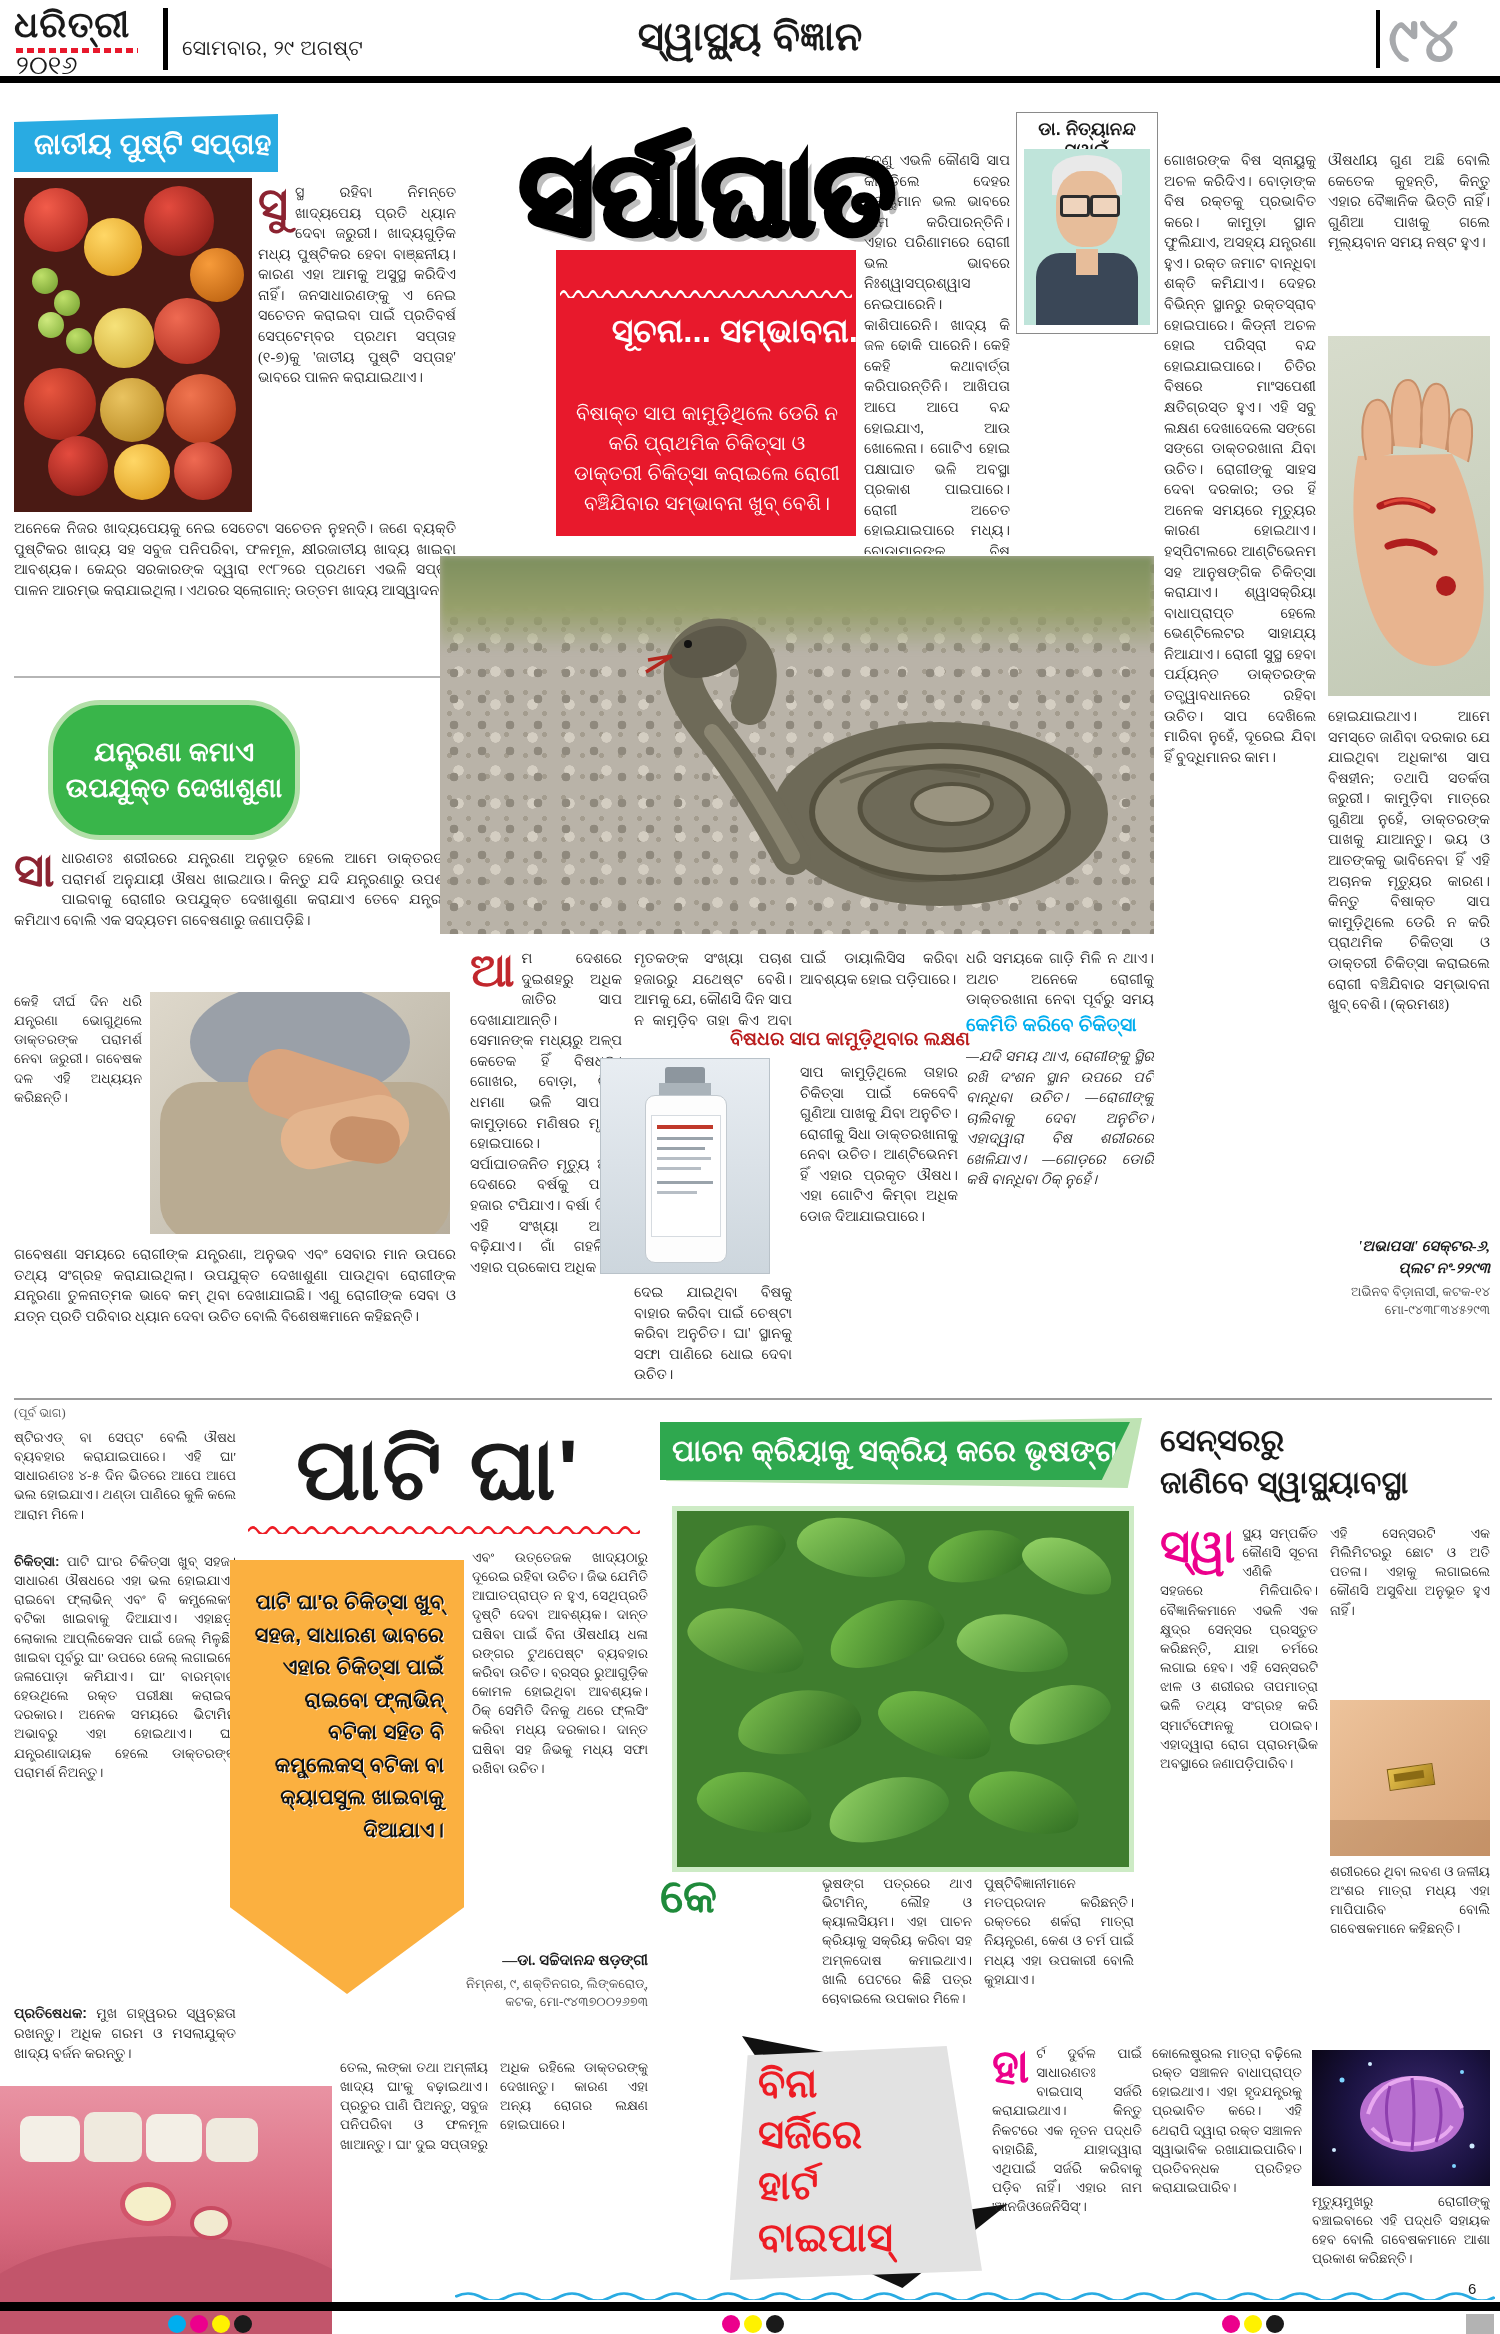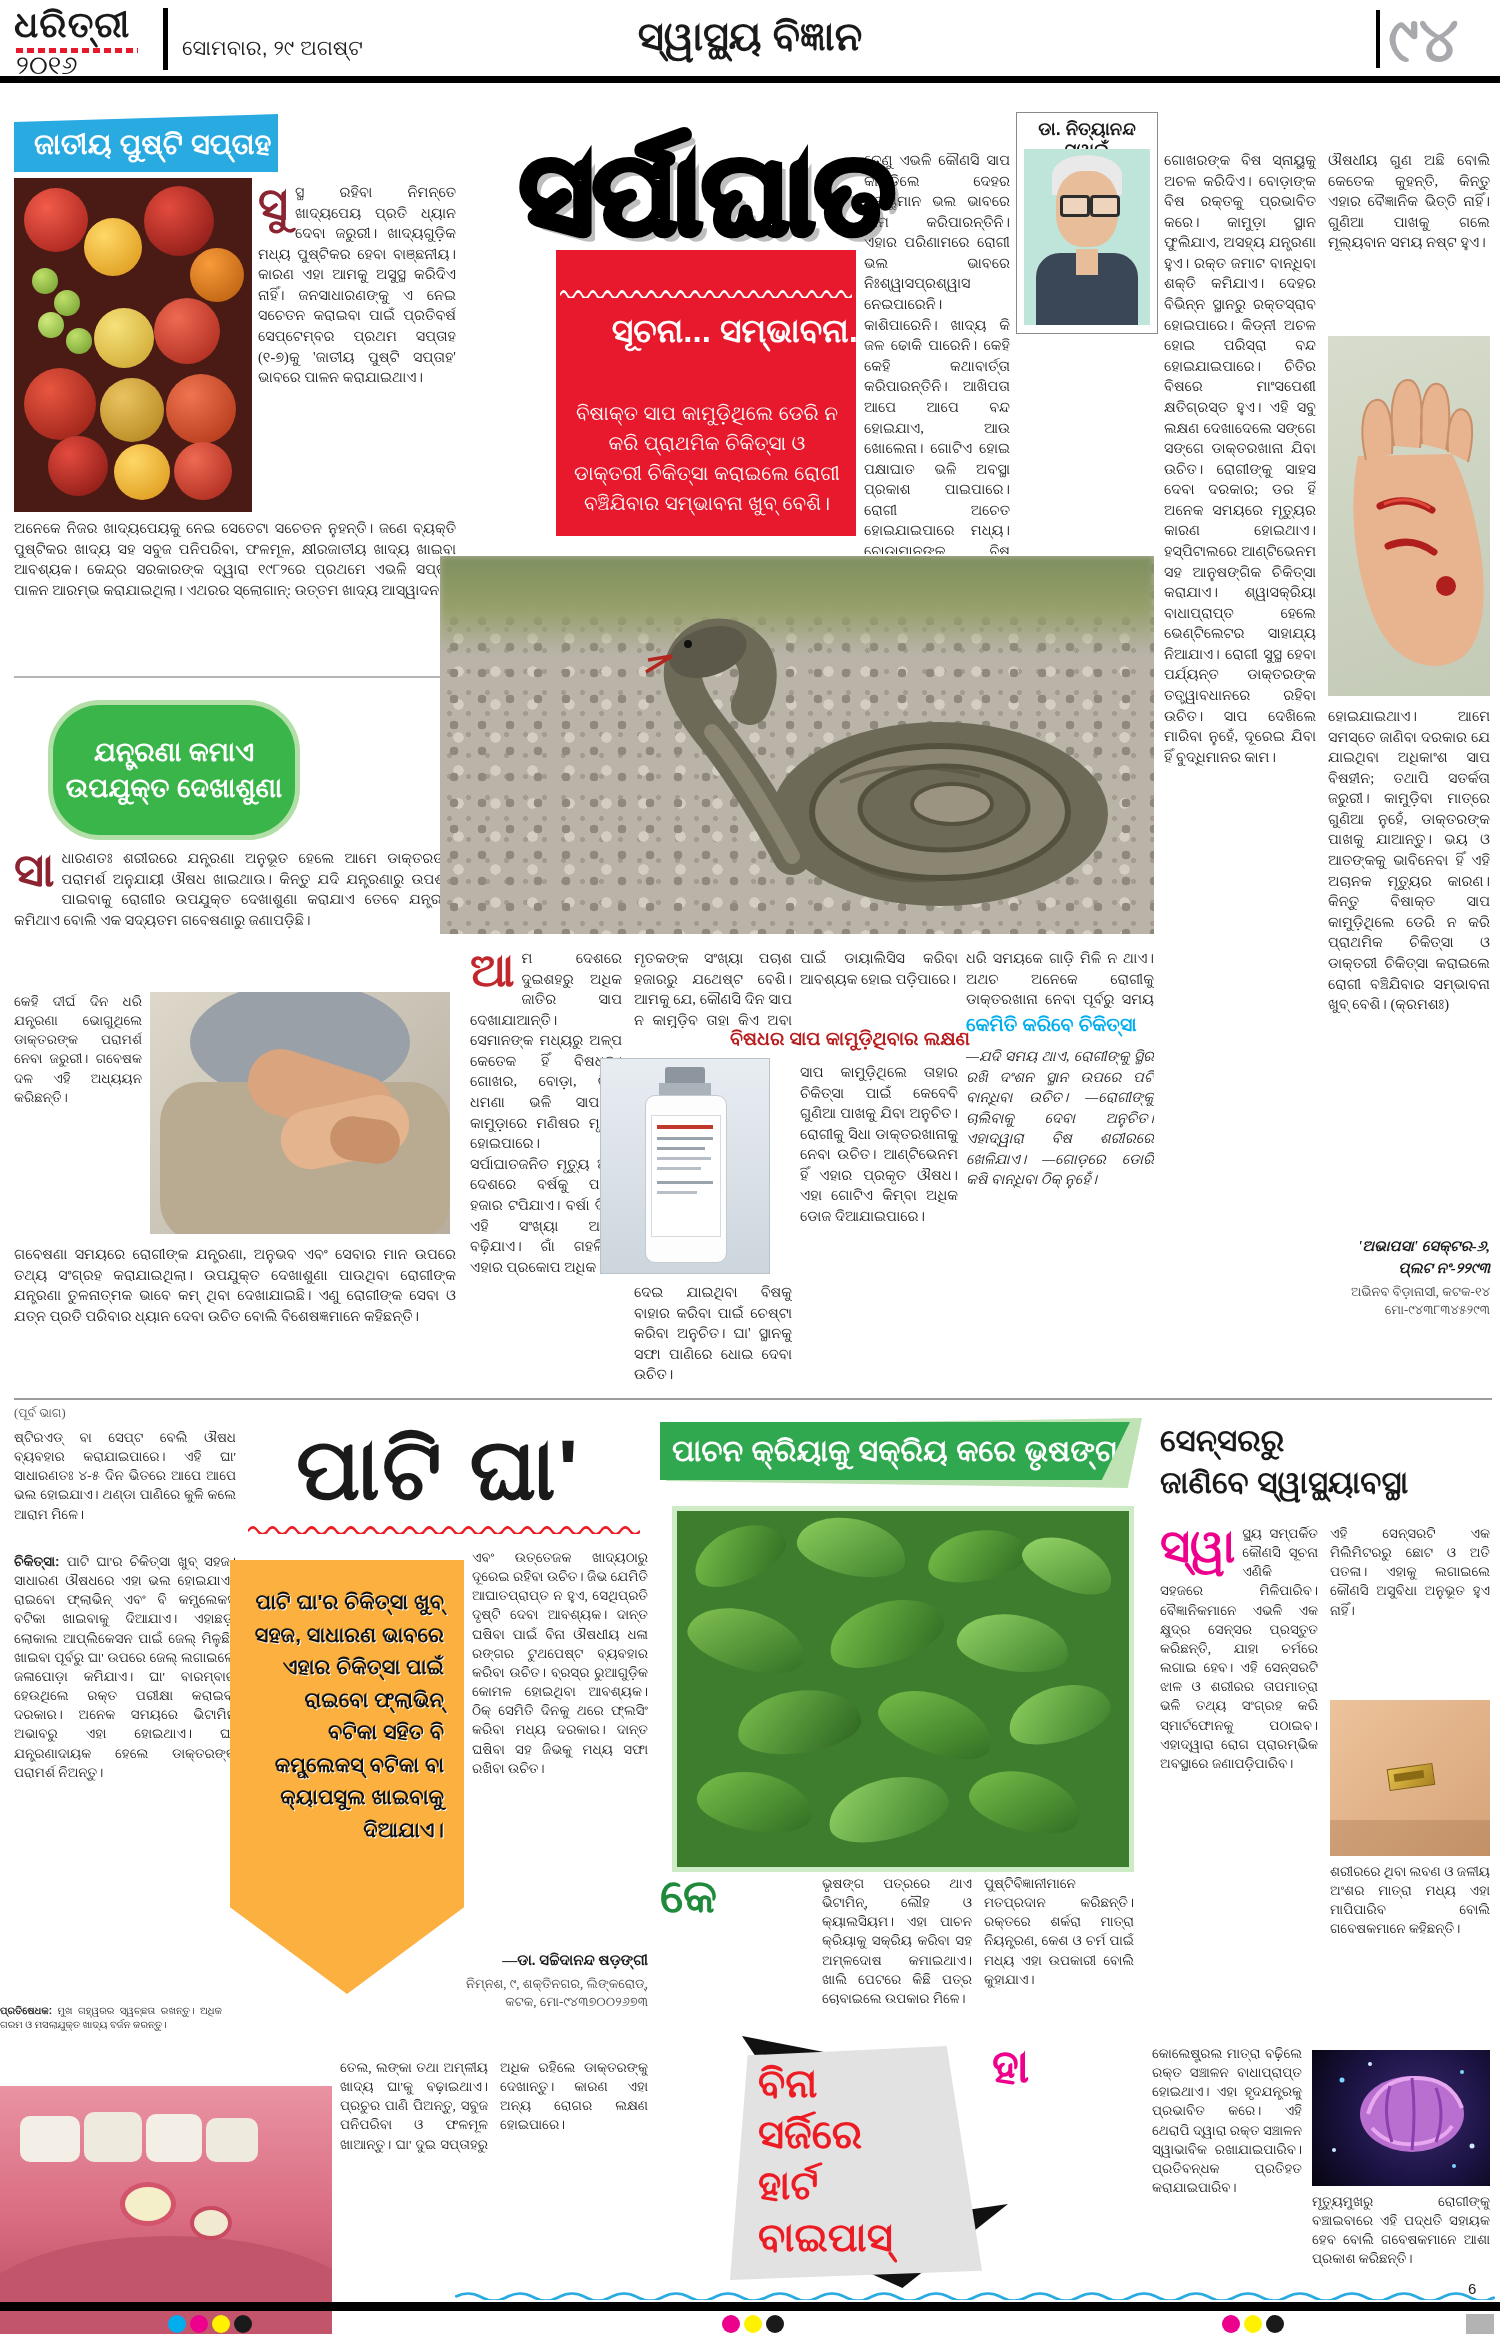--- a/index.html
+++ b/index.html
@@ -217,21 +217,21 @@
 <div class="abs mouth-head" style="left:248px;top:1420px;width:400px;height:98px;">ପାଟି ଘା'</div>
 <div class="wave" style="left:248px;top:1522px;width:392px;height:12px;">
   <svg width="392" height="12" viewBox="0 0 560 12" preserveAspectRatio="none">
       <path d="M0 7 q7 -7 14 0 t14 0 t14 0 t14 0 t14 0 t14 0 t14 0 t14 0 t14 0 t14 0 t14 0 t14 0 t14 0 t14 0 t14 0 t14 0 t14 0 t14 0 t14 0 t14 0 t14 0 t14 0 t14 0 t14 0 t14 0 t14 0 t14 0 t14 0 t14 0 t14 0 t14 0 t14 0 t14 0 t14 0 t14 0 t14 0 t14 0 t14 0 t14 0 t14 0" fill="none" stroke="#ed1c24" stroke-width="2.6"></path>
     </svg>
 </div>
 <div class="t" style="left:14px;top:1552px;width:222px;height:448px;font-size:13.5px;">
   <span class="lead">ଚିକିତ୍ସା:</span>
   <span>ପାଟି ଘା'ର ଚିକିତ୍ସା ଖୁବ୍ ସହଜ। ସାଧାରଣ ଔଷଧରେ ଏହା ଭଲ ହୋଇଯାଏ। ରାଇବୋ ଫ୍ଲାଭିନ୍ ଏବଂ ବି କମ୍ପ୍ଲେକସ୍ ବଟିକା ଖାଇବାକୁ ଦିଆଯାଏ। ଏହାଛଡ଼ା ଲୋକାଲ ଆପ୍ଲିକେସନ ପାଇଁ ଜେଲ୍ ମିଳୁଛି। ଖାଇବା ପୂର୍ବରୁ ଘା' ଉପରେ ଜେଲ୍ ଲଗାଇଲେ ଜଳାପୋଡ଼ା କମିଯାଏ। ଘା' ବାରମ୍ବାର ହେଉଥିଲେ ରକ୍ତ ପରୀକ୍ଷା କରାଇବା ଦରକାର। ଅନେକ ସମୟରେ ଭିଟାମିନ୍ ଅଭାବରୁ ଏହା ହୋଇଥାଏ। ଘା' ଯନ୍ତ୍ରଣାଦାୟକ ହେଲେ ଡାକ୍ତରଙ୍କ ପରାମର୍ଶ ନିଅନ୍ତୁ।</span>
 </div>
-<div class="t" style="left:0;top:2004px;width:222px;height:74px;font-size:10px;">
+<div class="t" style="left:14px;top:2004px;width:222px;height:74px;font-size:14px;">
   <span class="lead">ପ୍ରତିଷେଧକ:</span>
   <span>ମୁଖ ଗହ୍ୱରର ସ୍ୱଚ୍ଛତା ରଖନ୍ତୁ। ଅଧିକ ଗରମ ଓ ମସଲାଯୁକ୍ତ ଖାଦ୍ୟ ବର୍ଜନ କରନ୍ତୁ।</span>
 </div>
 <div class="abs yellowbox" style="left:230px;top:1560px;width:234px;height:434px;">
   <div>ପାଟି ଘା'ର ଚିକିତ୍ସା ଖୁବ୍ ସହଜ, ସାଧାରଣ ଭାବରେ ଏହାର ଚିକିତ୍ସା ପାଇଁ ରାଇବୋ ଫ୍ଲାଭିନ୍ ବଟିକା ସହିତ ବି କମ୍ପ୍ଲେକସ୍ ବଟିକା ବା କ୍ୟାପସୁଲ ଖାଇବାକୁ ଦିଆଯାଏ।</div>
 </div>
 <div class="t" style="left:472px;top:1548px;width:176px;height:398px;font-size:13.5px;">ଏବଂ ଉତ୍ତେଜକ ଖାଦ୍ୟଠାରୁ ଦୂରେଇ ରହିବା ଉଚିତ। ଜିଭ ଯେମିତି ଆଘାତପ୍ରାପ୍ତ ନ ହୁଏ, ସେଥିପ୍ରତି ଦୃଷ୍ଟି ଦେବା ଆବଶ୍ୟକ। ଦାନ୍ତ ଘଷିବା ପାଇଁ ବିନା ଔଷଧୀୟ ଧଳା ରଙ୍ଗର ଟୁଥପେଷ୍ଟ ବ୍ୟବହାର କରିବା ଉଚିତ। ବ୍ରସ୍‌ର ରୁଆଗୁଡ଼ିକ କୋମଳ ହୋଇଥିବା ଆବଶ୍ୟକ। ଠିକ୍ ସେମିତି ଦିନକୁ ଥରେ ଫ୍ଲସିଂ କରିବା ମଧ୍ୟ ଦରକାର। ଦାନ୍ତ ଘଷିବା ସହ ଜିଭକୁ ମଧ୍ୟ ସଫା ରଖିବା ଉଚିତ।</div>
 <div class="abs b right" style="left:436px;top:1952px;width:212px;height:22px;font-size:15px;">—ଡା. ସଚ୍ଚିଦାନନ୍ଦ ଷଡ଼ଙ୍ଗୀ</div>
 <div class="abs byline-sm right" style="left:436px;top:1976px;width:212px;height:18px;">ନିମ୍ନଶ, ୯, ଶକ୍ତିନଗର, ଲିଙ୍କରୋଡ୍,</div>
 <div class="abs byline-sm right" style="left:436px;top:1994px;width:212px;height:18px;">କଟକ, ମୋ-୯୪୩୭୦୦୨୬୭୩</div>
@@ -289,21 +289,21 @@
 <div class="abs" style="left:742px;top:2036px;width:190px;height:74px;background:#111;clip-path:polygon(0 0,100% 50%,26% 100%);"></div>
 <div class="abs" style="left:788px;top:2204px;width:220px;height:84px;background:#111;clip-path:polygon(0 38%,100% 0,52% 100%);"></div>
 <div class="abs" style="left:730px;top:2046px;width:252px;height:234px;background:#e2e2e2;clip-path:polygon(7% 4%,86% 0,100% 96%,0 100%);"></div>
 <div class="abs bypass-red" style="left:758px;top:2058px;width:210px;height:214px;">
   <div>ବିନା</div>
   <div>ସର୍ଜିରେ</div>
   <div>ହାର୍ଟ</div>
   <div>ବାଇପାସ୍</div>
 </div>
 <div class="t" style="left:992px;top:2044px;width:150px;height:244px;font-size:13.5px;">
-  <span class="dropcap dc-mag">ହା</span>
+  <span class="dropcap dc-mag">ହା</span><span>ର୍ଟ ଦୁର୍ବଳ ପାଇଁ ସାଧାରଣତଃ ବାଇପାସ୍ ସର୍ଜରି କରାଯାଇଥାଏ। କିନ୍ତୁ ନିକଟରେ ଏକ ନୂତନ ପଦ୍ଧତି ବାହାରିଛି, ଯାହାଦ୍ୱାରା ଏଥିପାଇଁ ସର୍ଜରି କରିବାକୁ ପଡ଼ିବ ନାହିଁ। ଏହାର ନାମ 'ଆନଜିଓଜେନିସିସ୍'।</span>
 </div>
 <div class="t" style="left:1152px;top:2044px;width:150px;height:244px;font-size:13.5px;">କୋଲେଷ୍ଟ୍ରଲ ମାତ୍ରା ବଢ଼ିଲେ ରକ୍ତ ସଞ୍ଚାଳନ ବାଧାପ୍ରାପ୍ତ ହୋଇଥାଏ। ଏହା ହୃଦଯନ୍ତ୍ରକୁ ପ୍ରଭାବିତ କରେ। ଏହି ଥେରାପି ଦ୍ୱାରା ରକ୍ତ ସଞ୍ଚାଳନ ସ୍ୱାଭାବିକ ରଖାଯାଇପାରିବ। ପ୍ରତିବନ୍ଧକ ପ୍ରତିହତ କରାଯାଇପାରିବ।</div>
 <div class="photo brain-img" style="left:1312px;top:2050px;width:178px;height:136px;">
   <svg width="178" height="136" viewBox="0 0 178 136">
     <ellipse cx="100" cy="64" rx="52" ry="38" fill="#b86fd0"></ellipse>
     <path d="M56 64 q10 -34 44 -36 q38 -2 50 30 M60 78 q16 18 42 16 q28 -2 38 -18" stroke="#e8a8f0" stroke-width="4" fill="none"></path>
     <path d="M100 28 q4 36 0 72 M78 36 q-8 26 2 56 M124 38 q10 26 0 54" stroke="#8e3fae" stroke-width="3" fill="none"></path>
     <circle cx="30" cy="30" r="2.5" fill="#7fd4ff"></circle>
       <circle cx="150" cy="22" r="2" fill="#7fd4ff"></circle>
     <circle cx="160" cy="96" r="2.5" fill="#cfeaff"></circle>

